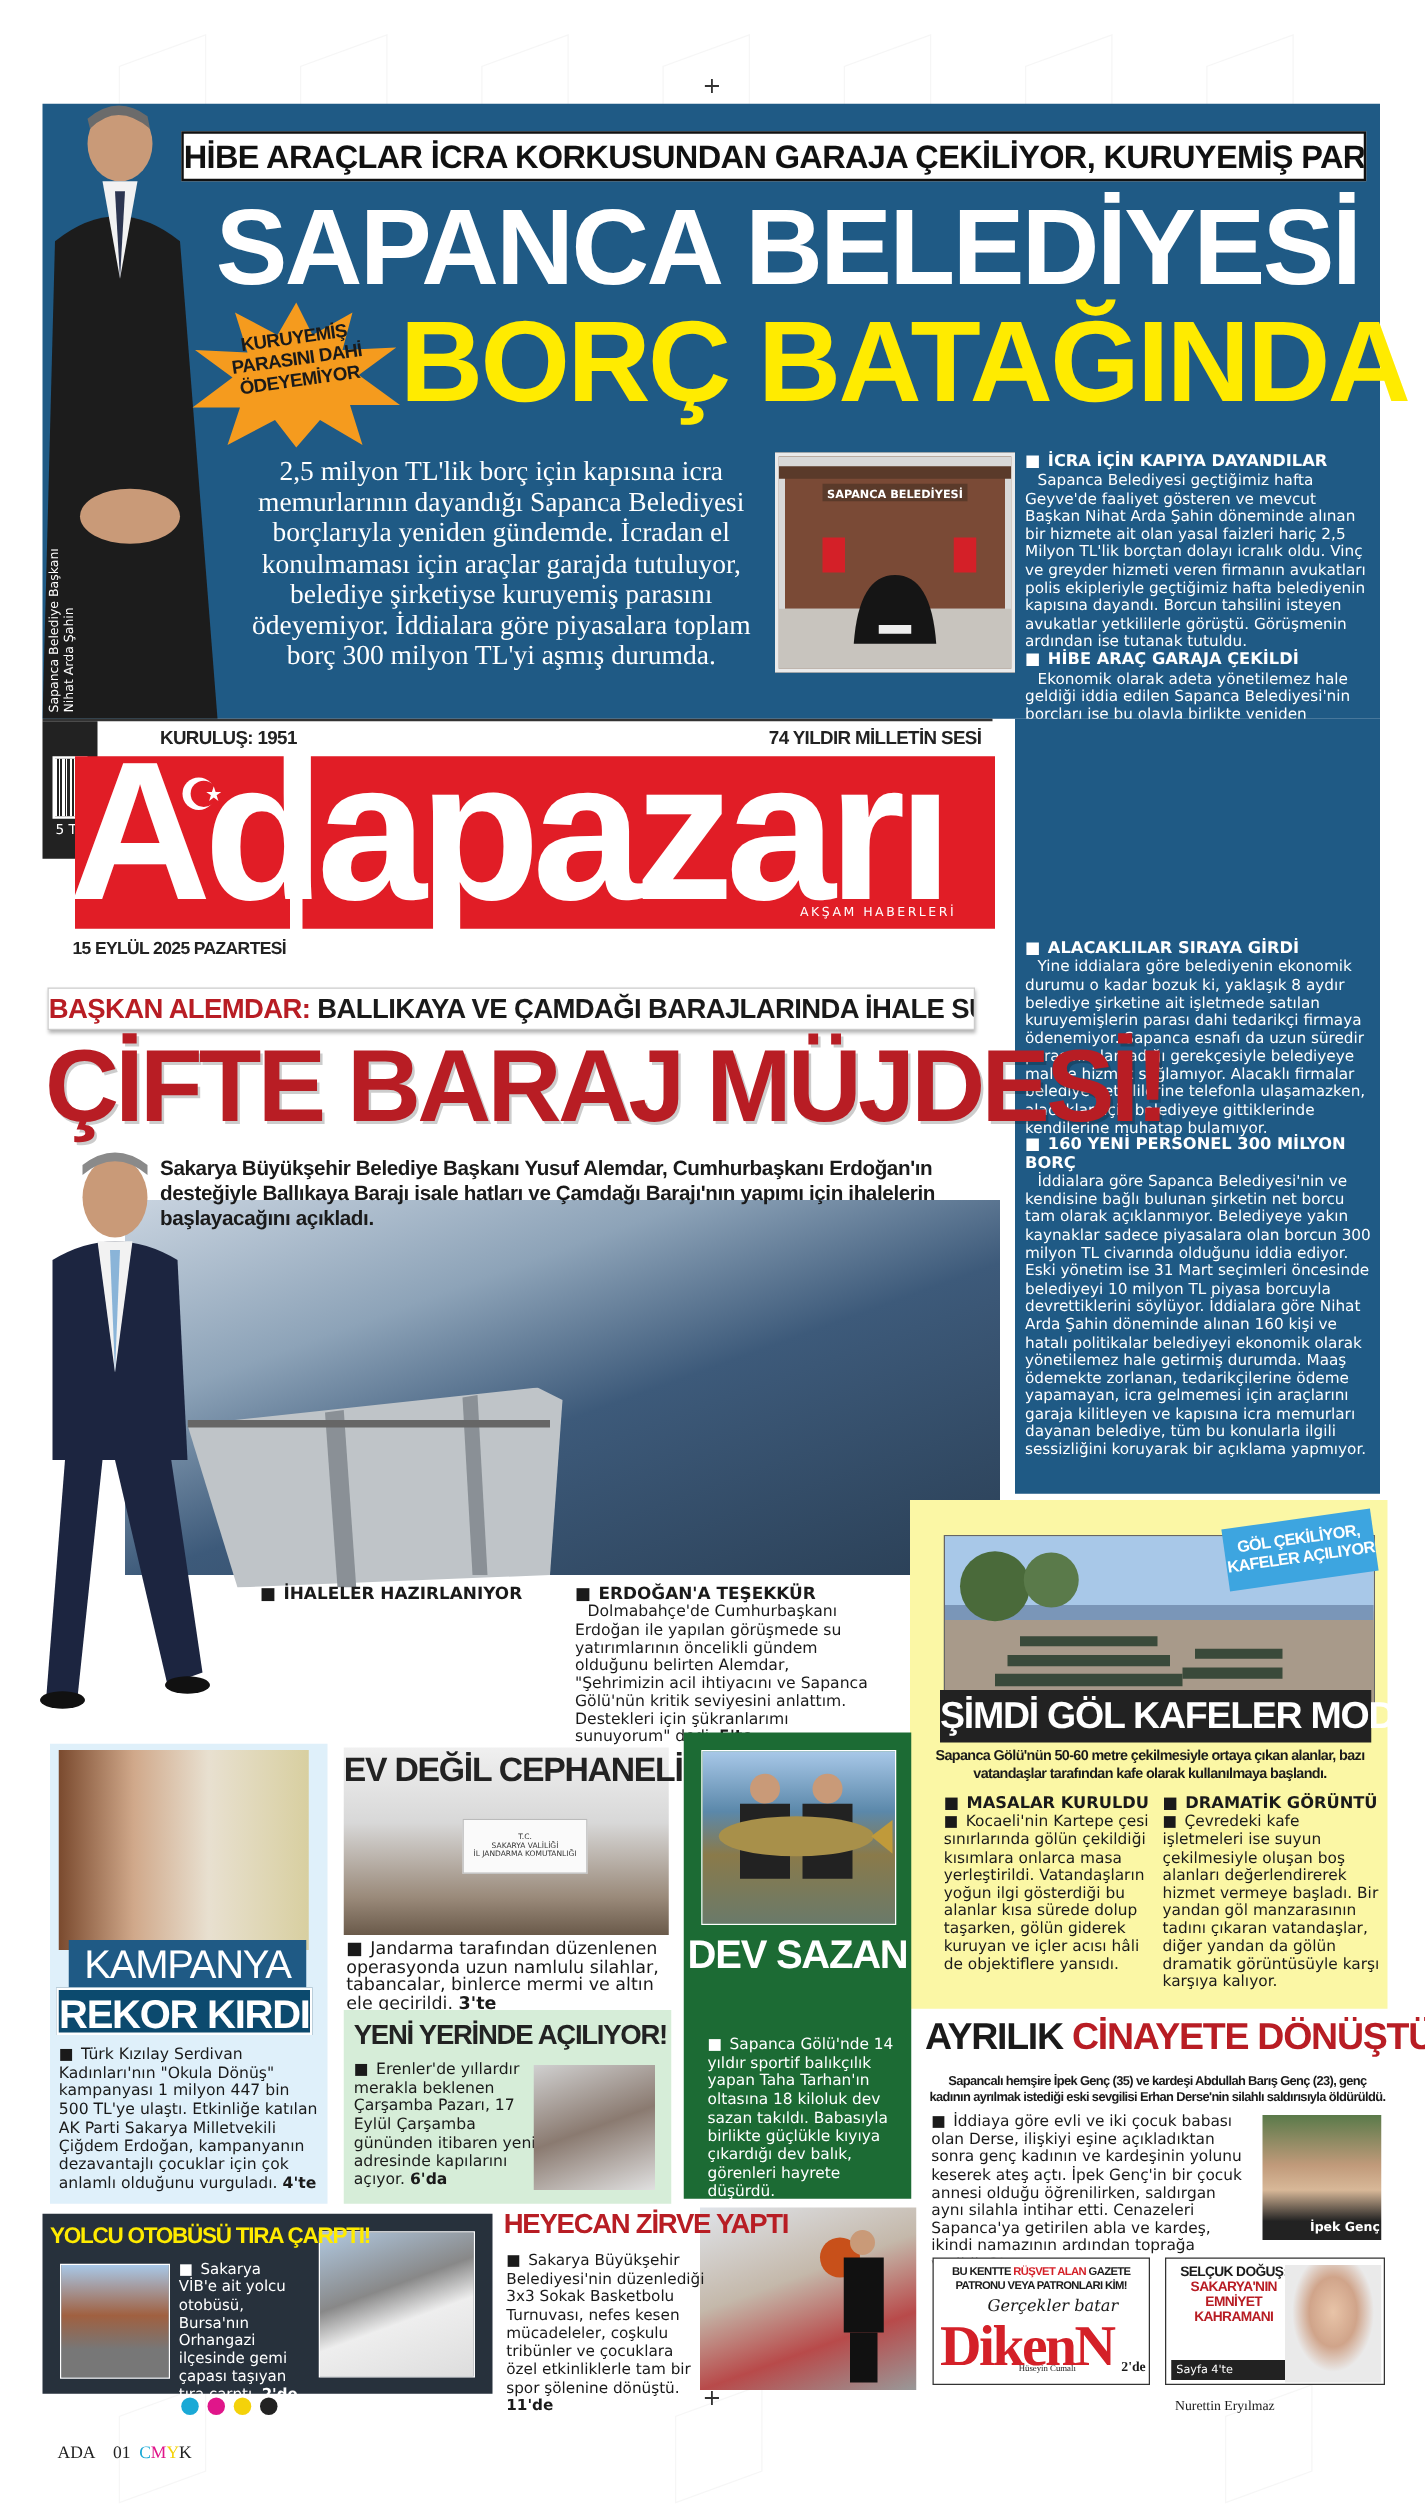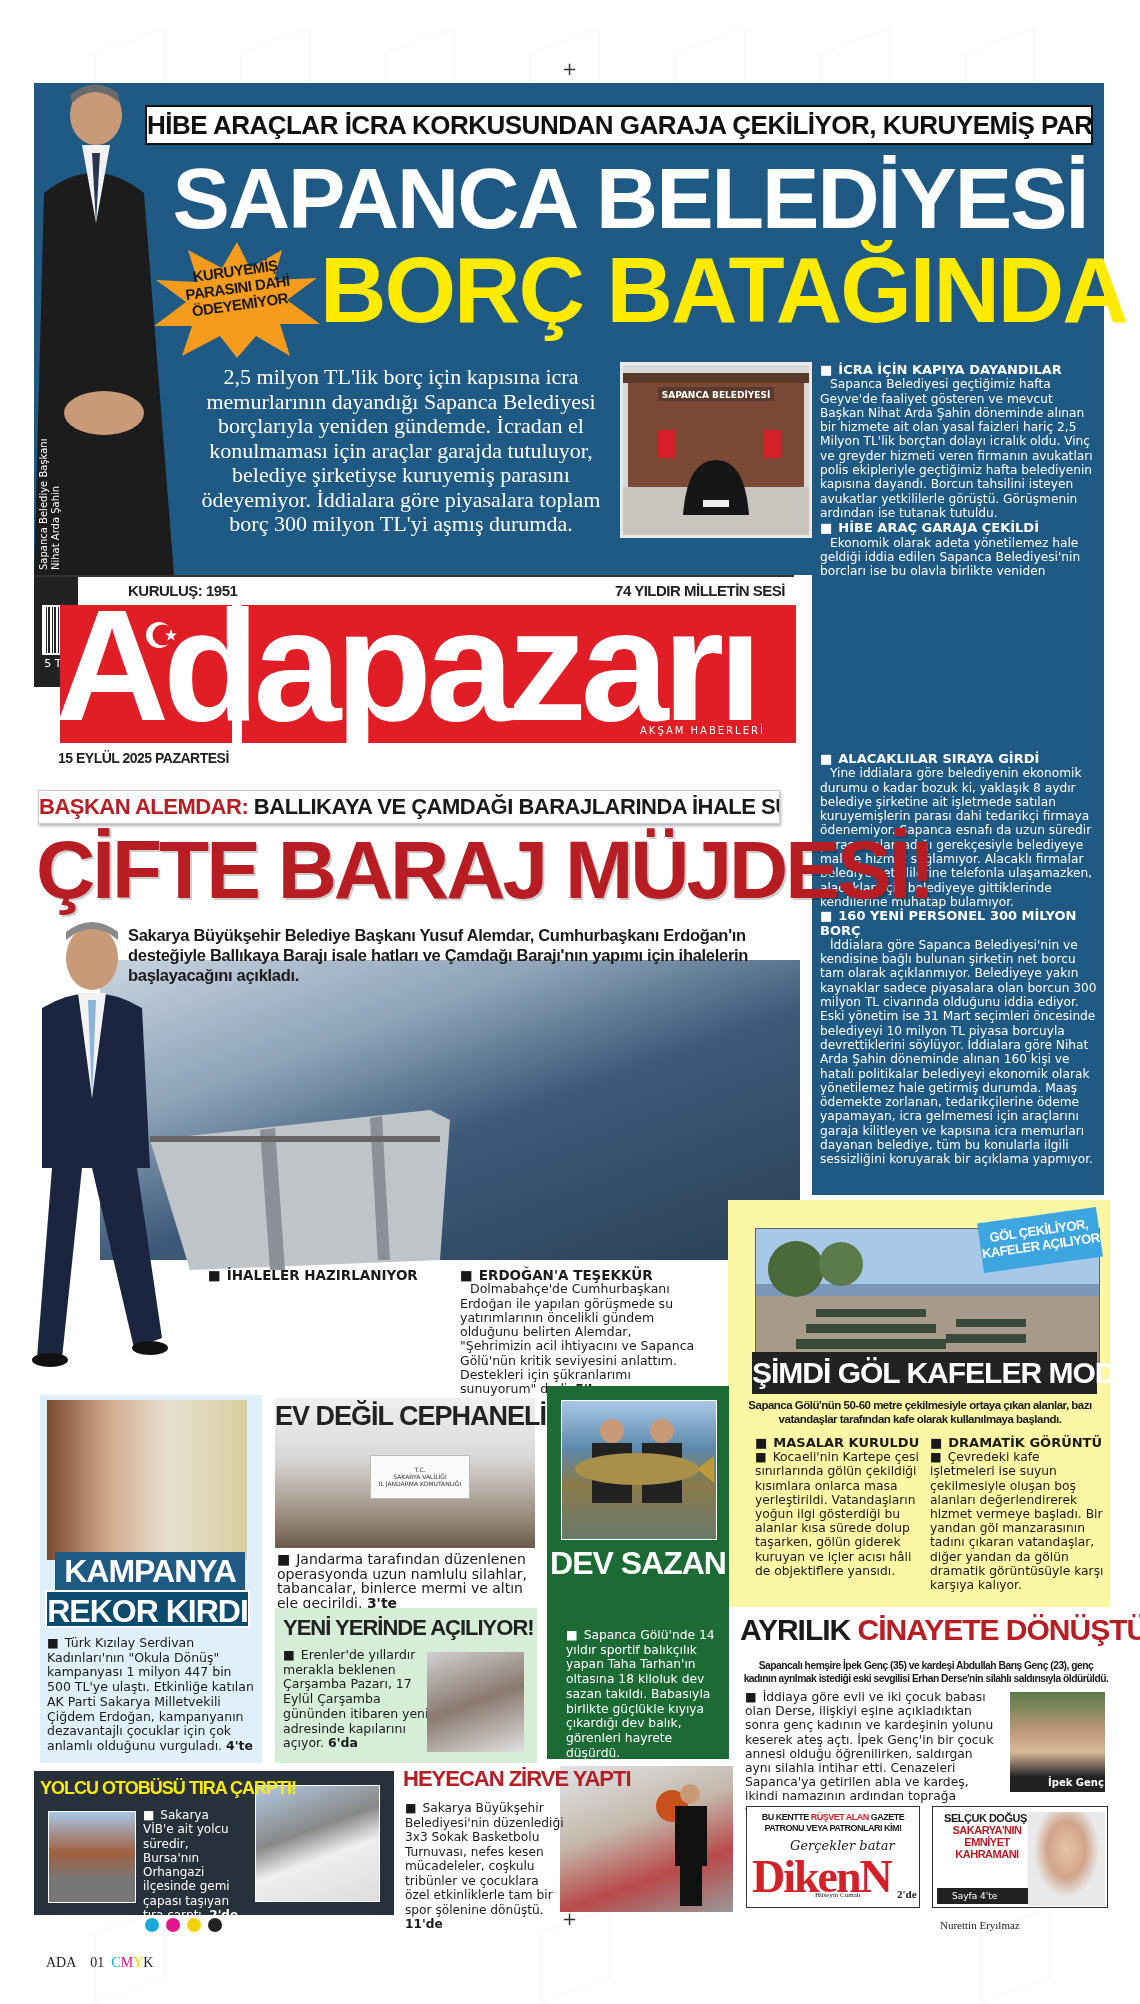--- a/index.html
+++ b/index.html
@@ -65,21 +65,21 @@
   #gol-title { left: 752px; top: 1352px; width: 345px; height: 42px; background:#222; color:#fff; font-size: 30px; line-height: 42px; text-align:center; font-weight:900; white-space:nowrap; letter-spacing:-1px;}
   #gol-lead { left: 735px; top: 1398px; width: 370px; font-size: 11.5px; line-height: 14px; text-align:center; font-weight:bold; }
   .gol-col { top: 1436px; width: 175px; font-size: 12.3px; line-height: 14.2px; }
   .gol-col .sh { font-weight:bold; font-size: 13px; }
   #gol-col1 { left: 755px; }
   #gol-col2 { left: 930px; }
 
   
   #kamp-box { left: 40px; top: 1395px; width: 222px; height: 368px; background: #dff0fa; }
   #kamp-photo { left: 47px; top: 1400px; width: 200px; height: 160px; background: linear-gradient(90deg,#7a4a2e 0%, #d0a88a 30%, #e8e0d0 60%, #d8cfa0 100%); }
-  #kamp-t1 { left: 55px; top: 1552px; width: 190px; height: 38px; background:#1f5a85; color:#fff; font-size: 32px; line-height: 38px; text-align:center; font-weight:700; letter-spacing:-1px;}
+  #kamp-t1 { left: 55px; top: 1552px; width: 190px; height: 38px; background:#1f5a85; color:#fff; font-size: 32px; line-height: 38px; text-align:center; font-weight:400; letter-spacing:-1px;}
   #kamp-t2 { left: 45px; top: 1590px; width: 205px; height: 38px; background:#0c4a6e; color:#fff; font-size: 32px; line-height: 38px; text-align:center; font-weight:900; letter-spacing:-1px; border:2px solid #fff;}
   #kamp-text { left: 47px; top: 1636px; width: 210px; font-size: 12.5px; line-height: 14.7px; }
 
   #ev-photo { left: 275px; top: 1398px; width: 260px; height: 150px; background: linear-gradient(180deg,#f0f0f0 0%, #d8d8d8 40%, #9a8a7a 80%, #6a5a4a 100%); }
   #ev-title { left: 275px; top: 1400px; width: 260px; font-size: 27px; line-height: 32px; text-align:center; font-weight:900; color:#222; letter-spacing:-1px; white-space:nowrap;}
   #ev-sign { left: 370px; top: 1455px; width: 100px; height: 44px; background:#fafafa; border:1px solid #bbb; font-size: 6px; text-align:center; padding-top: 10px; color:#333;}
   #ev-text { left: 277px; top: 1552px; width: 262px; font-size: 14px; line-height: 14.7px; }
   #yeni-box { left: 275px; top: 1608px; width: 262px; height: 155px; background: #d6edd8; }
   #yeni-title { left: 283px; top: 1614px; width: 250px; font-size: 22px; line-height: 28px; font-weight:900; color:#222; white-space:nowrap; letter-spacing:-1px;}
   #yeni-text { left: 283px; top: 1648px; width: 150px; font-size: 12.5px; line-height: 14.7px; }
@@ -102,21 +102,21 @@
   #diken-head .red { color:#d42028; }
   #diken-sub { left: 790px; top: 1838px; font-size: 13px; font-style: italic; font-family: "DejaVu Serif", serif; }
   #diken-logo { left: 752px; top: 1852px; font-size: 46px; line-height: 50px; color:#d42028; font-family: "Liberation Serif", serif; font-weight: bold; letter-spacing:-2px; }
   #diken-author { left: 815px; top: 1891px; font-size: 7px; font-family:"Liberation Serif", serif; }
   #diken-page { left: 897px; top: 1888px; font-size: 11px; font-family:"Liberation Serif", serif; font-weight:bold;}
 
   #selcuk-box { left: 932px; top: 1806px; width: 176px; height: 102px; border:1px solid #333; background:#fff; }
   #selcuk-head { left: 937px; top: 1812px; width: 100px; font-size: 11px; line-height: 12px; text-align:center; font-weight:900; }
   #selcuk-head .red { color:#b81d24; }
   #selcuk-author { left: 940px; top: 1872px; font-size: 11px; font-family:"Liberation Serif", serif;margin-top:47px; }
-  #selcuk-page { left: 937px; top: 1888px; width: 100px; height: 16px; background:#222; color:#fff; font-size: 9px; line-height: 16px; padding-left: 15px; }
+  #selcuk-page { left: 937px; top: 1888px; width: 100px; height: 16px; background:#222; color:#fff; font-size: 9px; line-height: 16px; padding-left: 4px; }
   #selcuk-photo { left: 1028px; top: 1812px; width: 77px; height: 94px; background: radial-gradient(ellipse at 50% 40%, #e8c4a8 0%, #d0a48a 35%, #eaeaea 60%); }
 
   #otobus-box { left: 34px; top: 1771px; width: 360px; height: 144px; background: #27313c; }
   #otobus-title { left: 40px; top: 1777px; width: 240px; font-size: 18px; line-height: 22px; color:#ffeb00; font-weight:900; letter-spacing:-1px; white-space:nowrap; }
   #otobus-photo1 { left: 48px; top: 1811px; width: 88px; height: 92px; background: linear-gradient(180deg,#a8c8e8 0%, #a06040 45%, #777 75%); border: 1px solid #fff; }
   #otobus-text { left: 143px; top: 1808px; width: 100px; font-size: 12px; line-height: 14.3px; color:#fff; }
   #otobus-photo2 { left: 255px; top: 1785px; width: 125px; height: 117px; background: linear-gradient(160deg,#b0c8e0 0%, #888 40%, #eee 60%, #ddd 100%); border: 1px solid #fff; }
 
   #hey-title { left: 403px; top: 1766px; width: 240px; font-size: 22px; line-height: 26px; color:#b81d24; font-weight:900; letter-spacing:-1px; white-space:nowrap; }
   #hey-photo { left: 560px; top: 1766px; width: 173px; height: 146px; background: linear-gradient(160deg,#e0e4ea 0%, #c4b8aa 40%, #b84a4a 70%, #999 100%); }
@@ -353,21 +353,21 @@
 </div>
 <div id="selcuk-author" class="abs">Nurettin Eryılmaz</div>
 <div id="selcuk-page" class="abs">Sayfa 4'te</div>
 <div id="selcuk-photo" class="abs"></div>
 
 <div id="otobus-box" class="abs"></div>
 <div id="otobus-photo2" class="abs"></div>
 <div id="otobus-title" class="abs cond">YOLCU OTOBÜSÜ TIRA ÇARPTI!</div>
 <div id="otobus-photo1" class="abs"></div>
 <div id="otobus-text" class="abs">
-  <span class="bullet">Sakarya VİB'e ait yolcu süredir, Bursa'nın Orhangazi ilçesinde gemi çapası taşıyan tıra çarptı.</span> <b>2'de</b>
+  <span class="bullet">Sakarya VİB'e ait yolcu otobüsü, Bursa'nın Orhangazi ilçesinde gemi çapası taşıyan tıra çarptı.</span> <b>2'de</b>
 </div>
 
 <div id="hey-photo" class="abs">
   <svg width="173" height="146" viewBox="0 0 173 146">
     <circle cx="112" cy="40" r="16" fill="#c8501a"></circle>
     <circle cx="130" cy="28" r="10" fill="#c99a78"></circle>
     <rect x="115" y="40" width="32" height="60" fill="#111"></rect>
     <rect x="120" y="100" width="22" height="40" fill="#111"></rect>
   </svg>
 </div>

